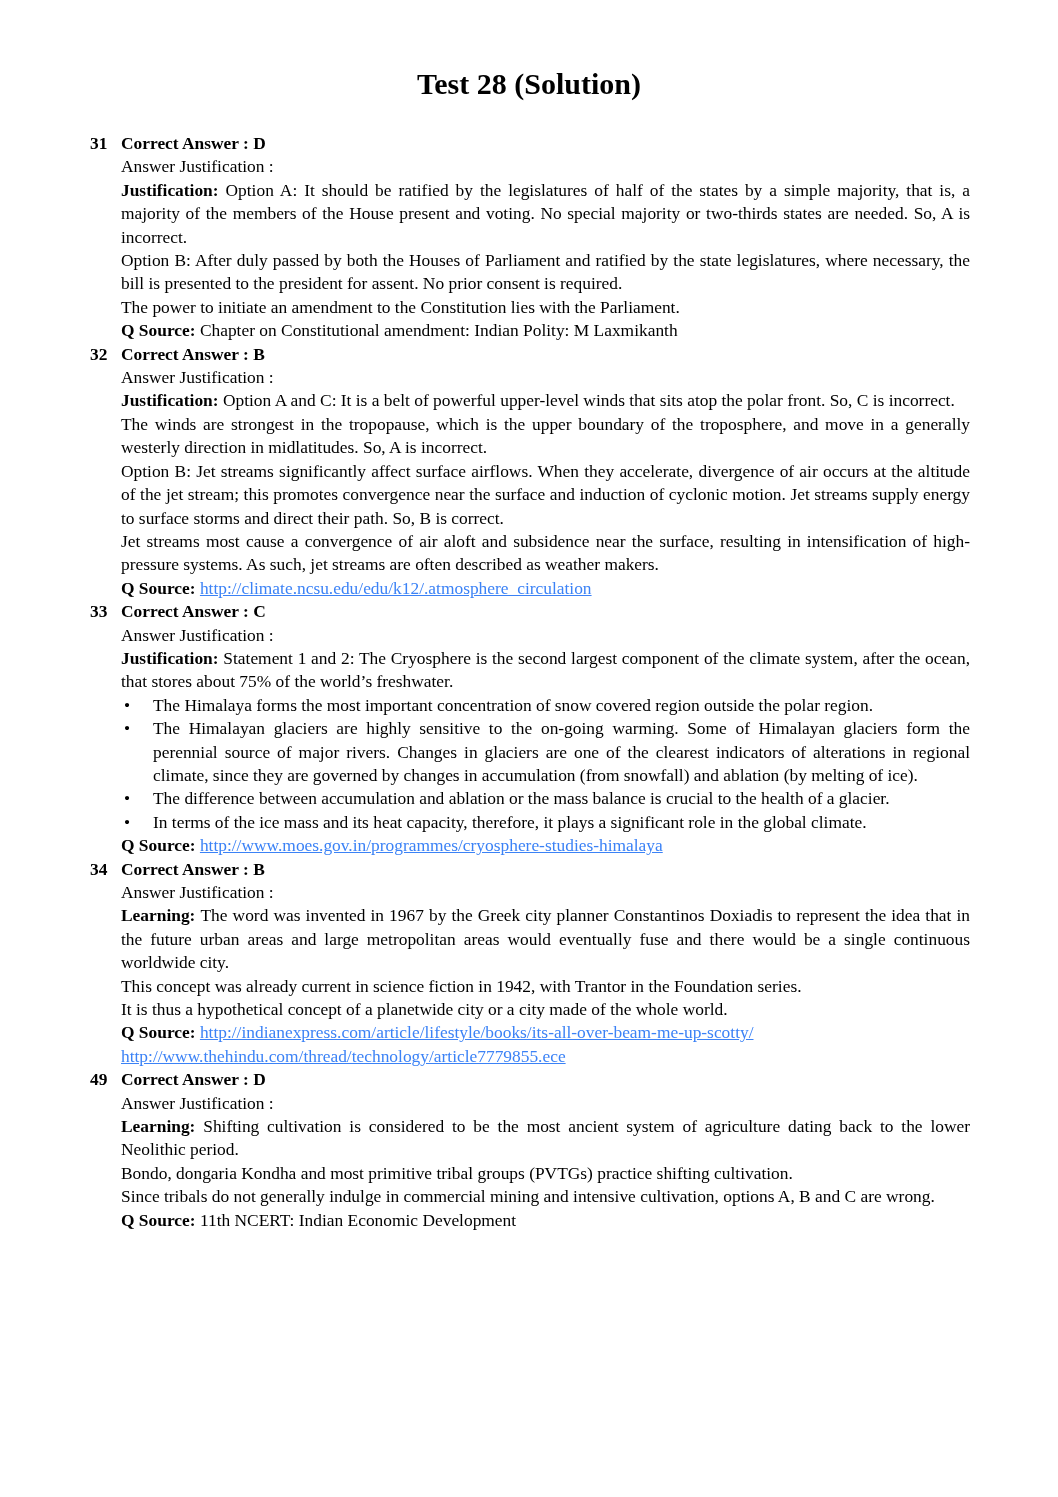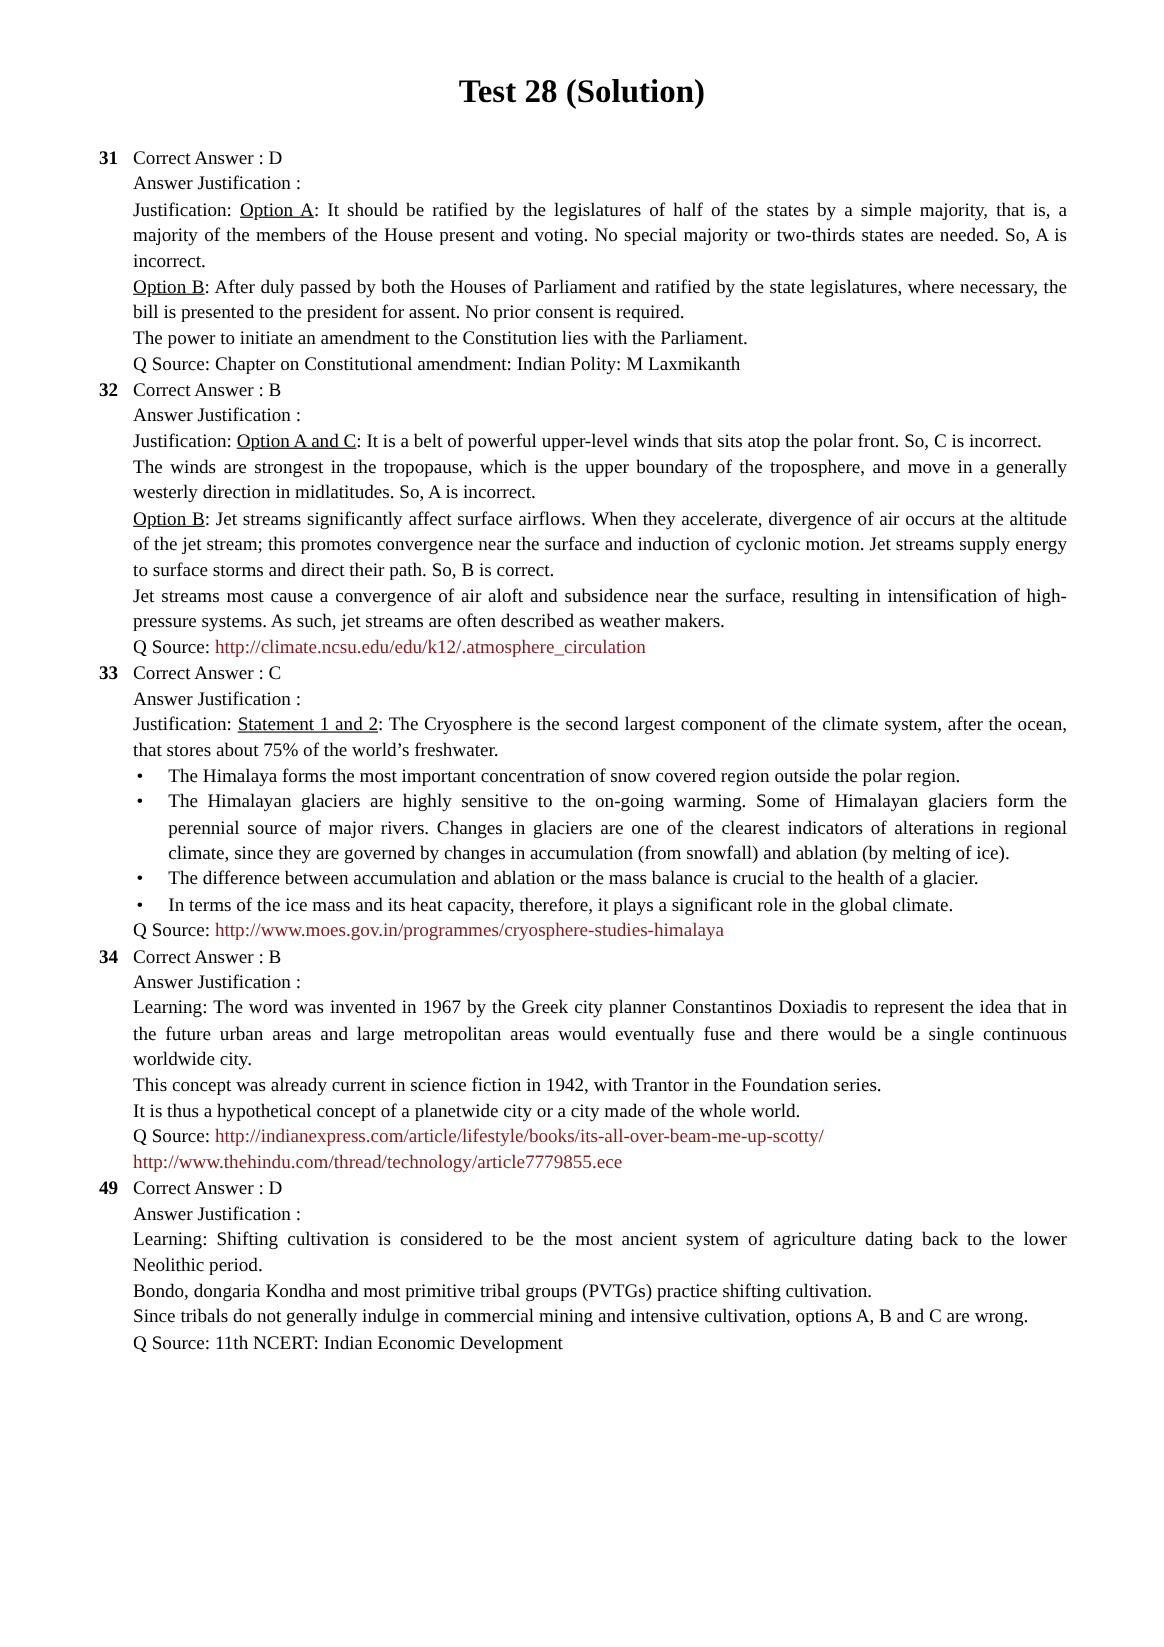--- a/index.html
+++ b/index.html
@@ -8,23 +8,23 @@
     font-family: "Liberation Serif", serif; color: #000; font-size: 17.4px;
   }
   .title {
     position: absolute; top: 64px; left: 0; width: 1058px; text-align: center;
     font-weight: bold; font-size: 30px; line-height: 40px;
   }
   .content { position: absolute; top: 120px; left: 90px; width: 880px; margin-top: 12px; }
   .q { position: relative; padding-left: 31px; }
   .qnum { position: absolute; left: 0; top: 0; font-weight: bold; line-height: 23.4px; }
   .line { line-height: 23.4px; text-align: justify; }
-  .bold { font-weight: normal; }
-  .u { text-decoration: underline; }
-  .link { color: #7f1d1d; }
+  .bold { font-weight: bold; }
+  .u { }
+  .link { color: #3b82f6; text-decoration: underline; }
   ul.bullets { margin: 0; padding: 0; list-style: none; }
   ul.bullets li { position: relative; padding-left: 32px; line-height: 23.4px; text-align: justify; }
   ul.bullets li .dot { position: absolute; left: 3px; top: 0; }
 </style>
 </head>
 <body>
 
 <div class="title">Test 28 (Solution)</div>
 
 <div class="content">

